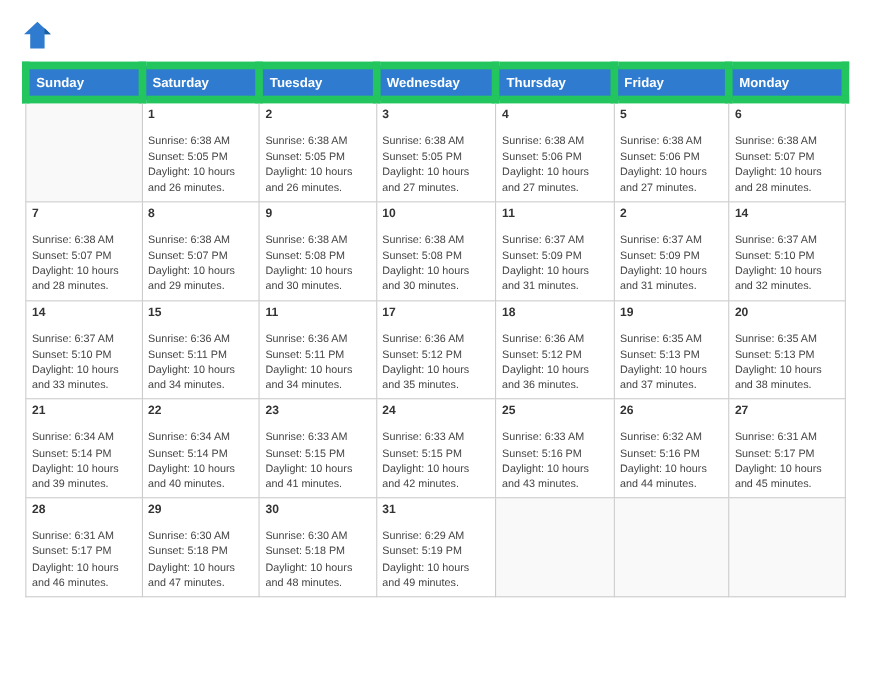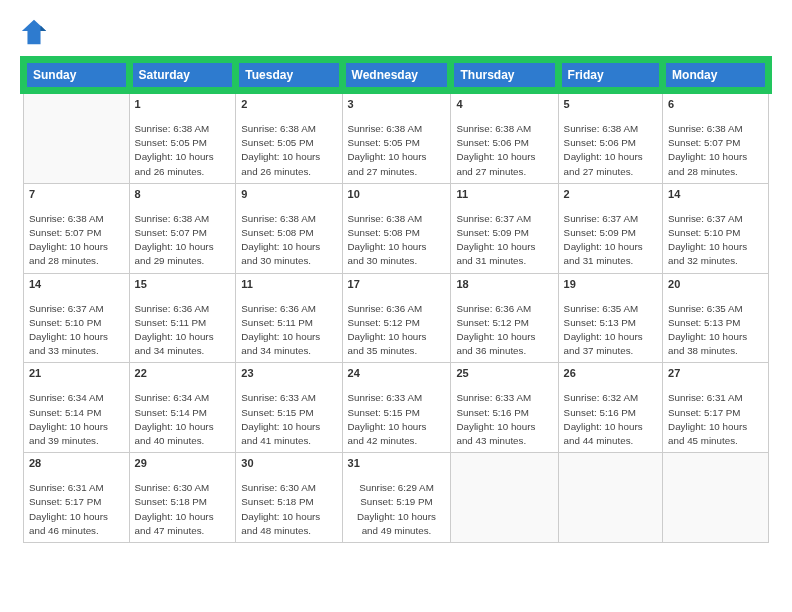--- a/index.html
+++ b/index.html
@@ -347,21 +347,21 @@
           </td>
           <td>
             <span class="day-num">30</span>
             <div class="day-info" style="white-space: pre-line;">Sunrise: 6:30 AM
 Sunset: 5:18 PM
 Daylight: 10 hours
 and 48 minutes.</div>
           </td>
           <td>
             <span class="day-num">31</span>
-            <div class="day-info" style="white-space: pre-line; text-align: center;">Sunrise: 6:29 AM
+            <div class="day-info" style="white-space: pre-line;">Sunrise: 6:29 AM
 Sunset: 5:19 PM
 Daylight: 10 hours
 and 49 minutes.</div>
           </td>
           <td class="empty-cell"></td>
           <td class="empty-cell"></td>
           <td class="empty-cell"></td>
         </tr>
       </tbody>
   </table>

